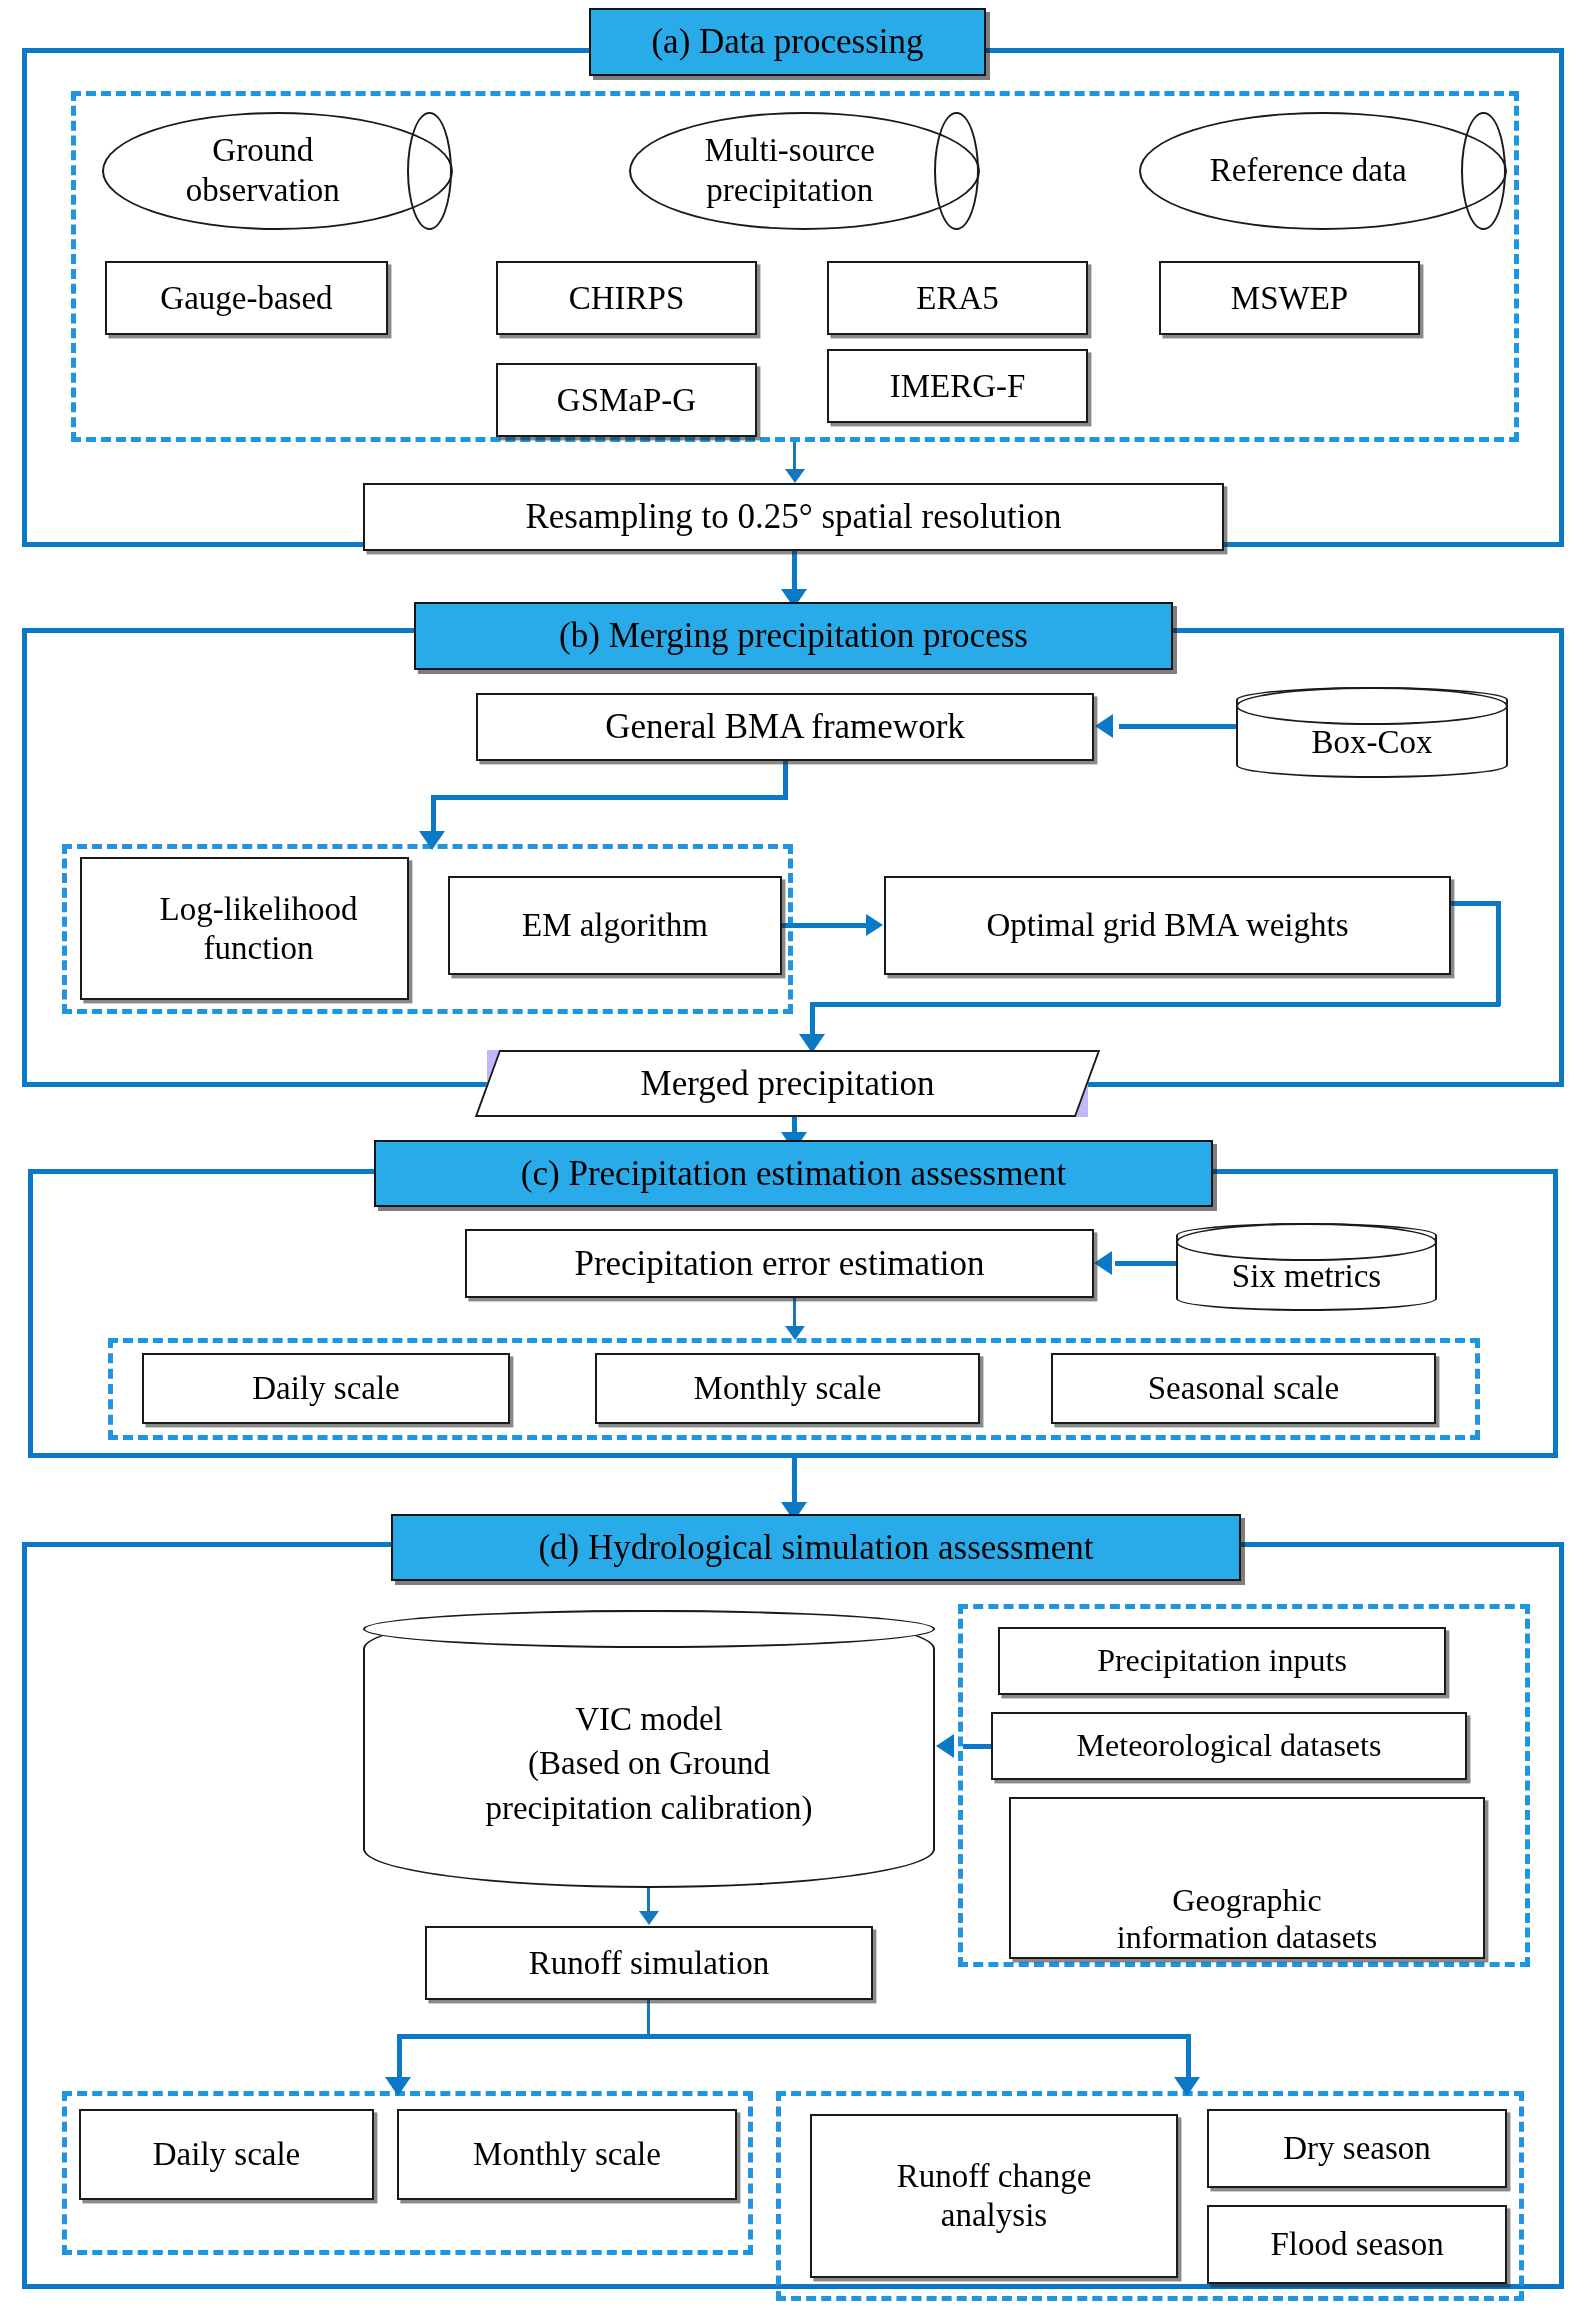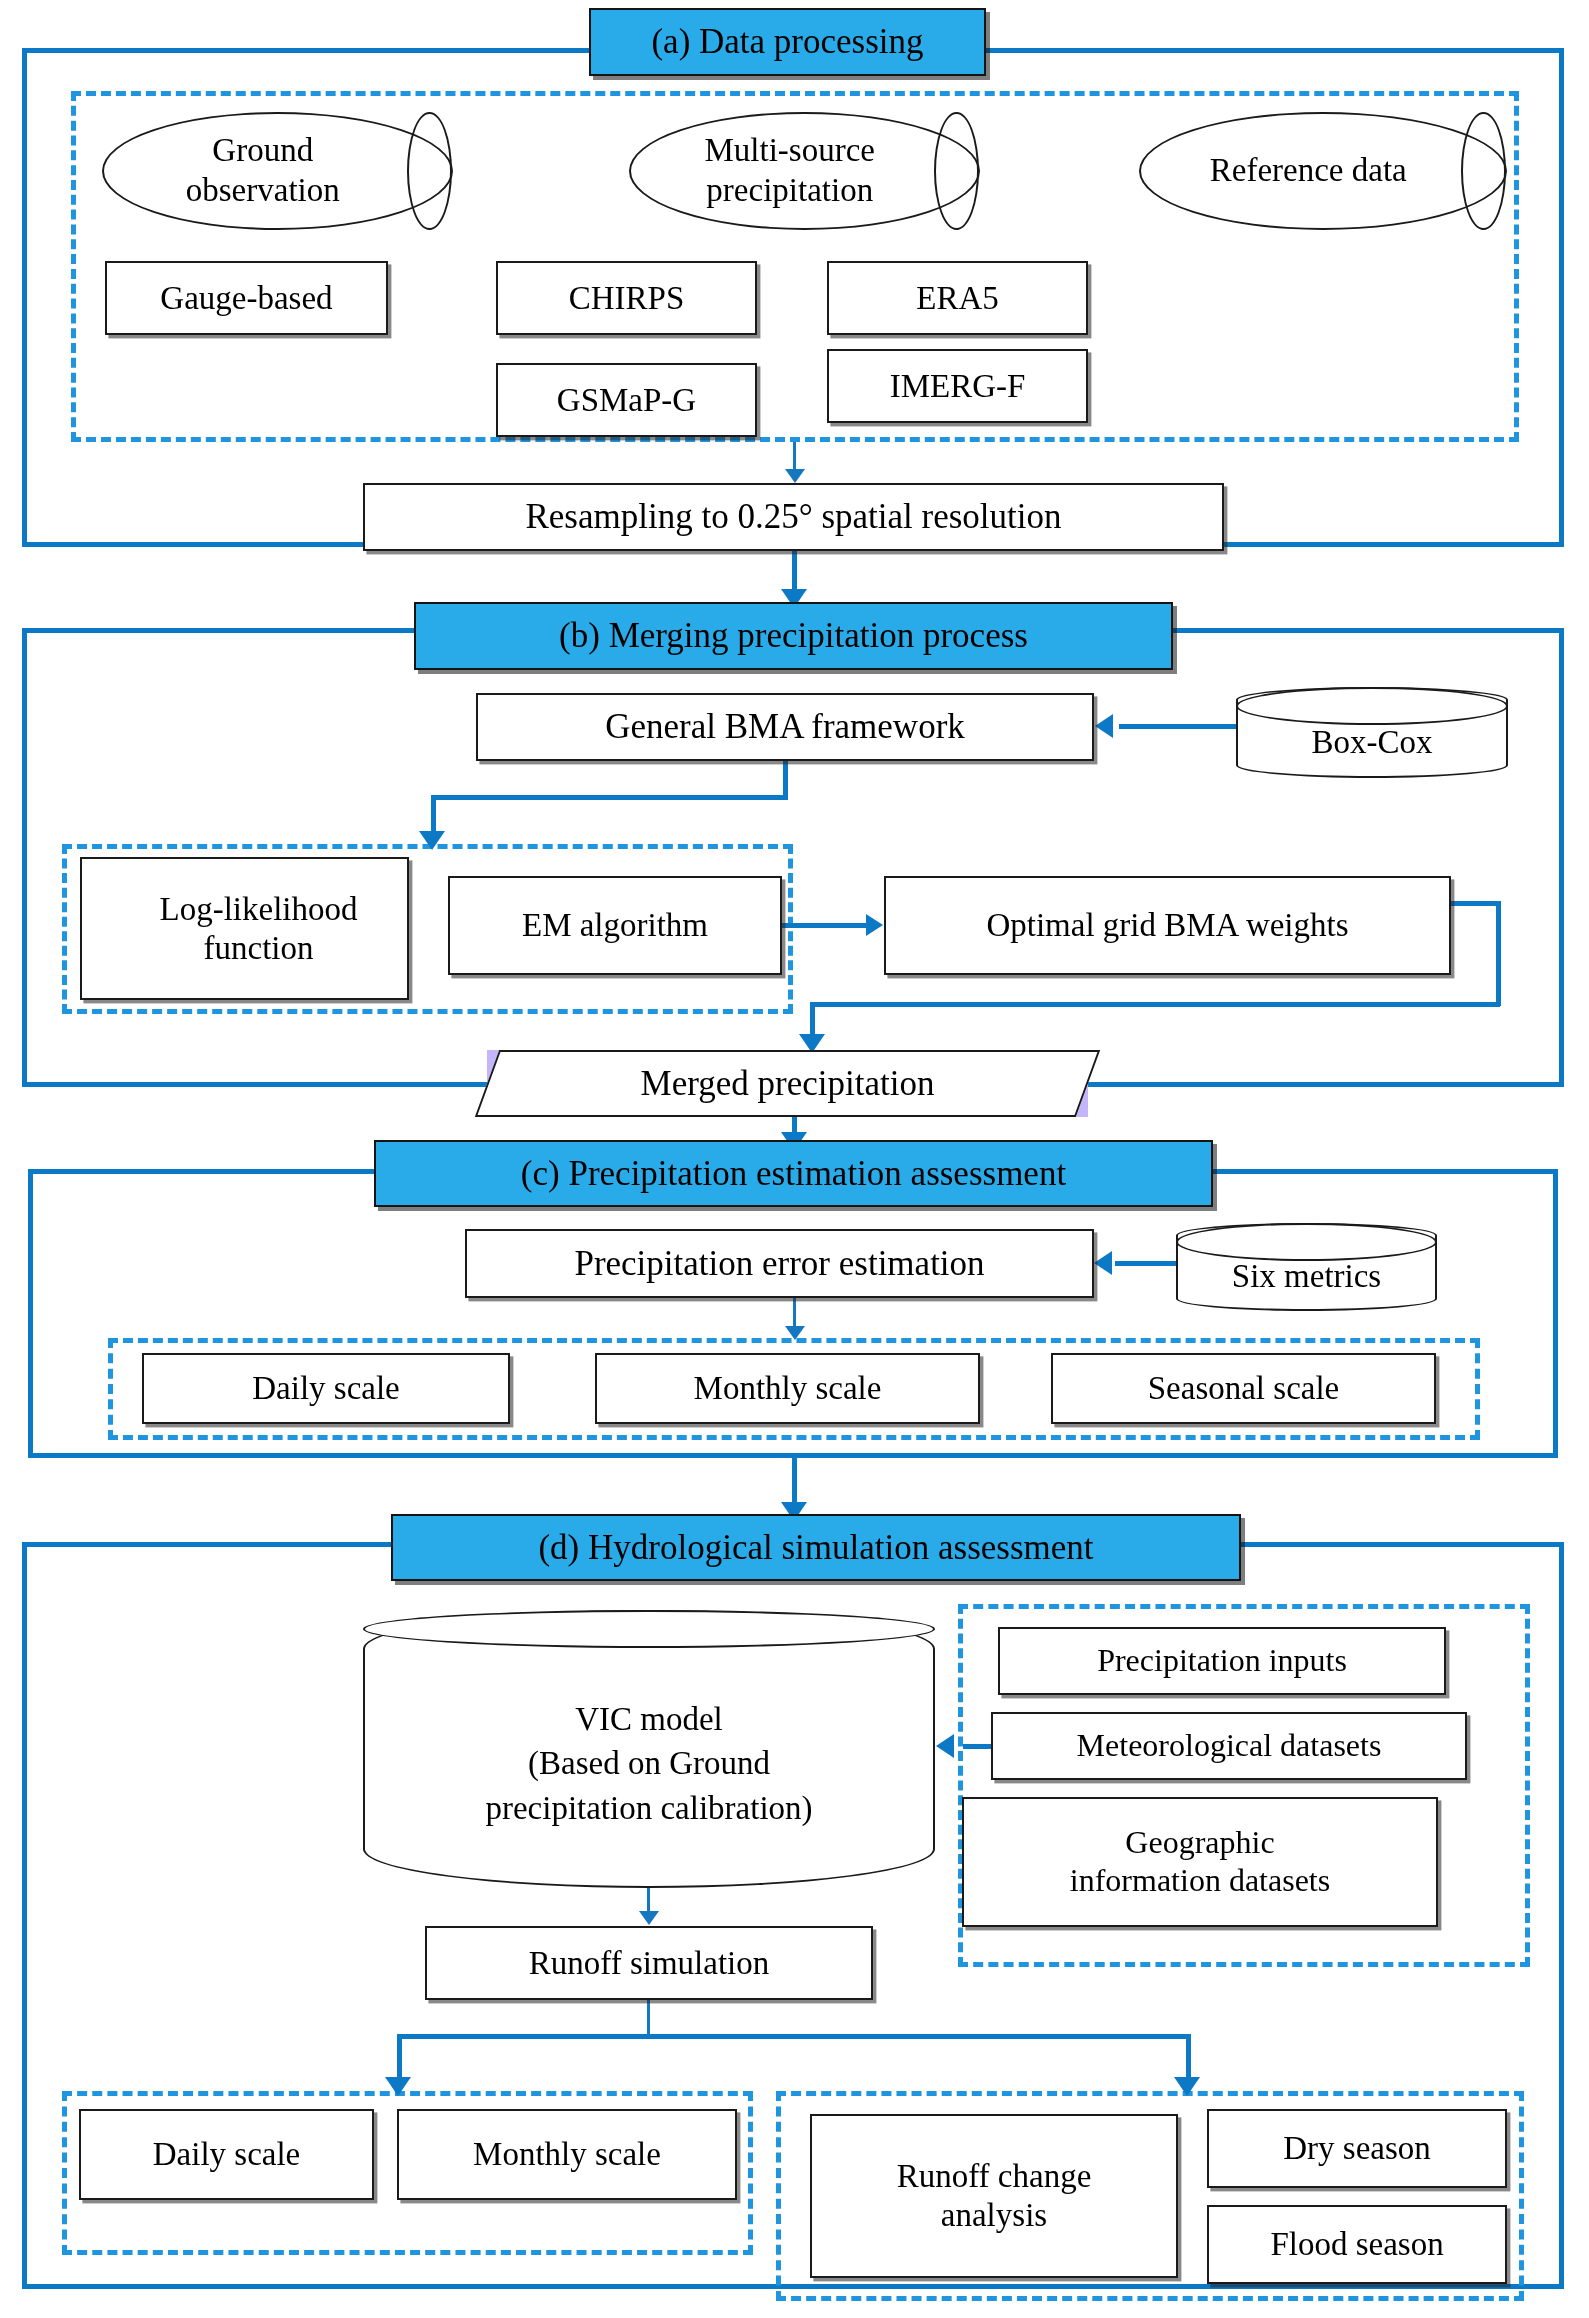--- a/index.html
+++ b/index.html
@@ -155,20 +155,21 @@
   <div class="abs hcyl t58" style="left:1139px;top:112px;width:368px;height:118px;">
     <span style="padding-right:29.5px;">Reference data</span>
   </div>
 
   <div class="abs pbox t58" style="left:105px;top:261px;width:283px;height:74px;">Gauge-based</div>
 
   <div class="abs pbox t58" style="left:496px;top:261px;width:261px;height:74px;">CHIRPS</div>
 
   <div class="abs pbox t58" style="left:827px;top:261px;width:261px;height:74px;">ERA5</div>
 
+  <div class="abs pbox t58" style="left:1159px;top:261px;width:261px;height:74px;">MSWEP</div>
 
   <div class="abs pbox t58" style="left:496px;top:363px;width:261px;height:74px;">GSMaP-G</div>
 
   <div class="abs pbox t58" style="left:827px;top:349px;width:261px;height:74px;">IMERG-F</div>
 
   <div class="ln lnv ln-t" style="left:793px;top:442px;width:3.4px;height:34px;"></div>
   <div class="arrow-d-s" style="left:785px;top:469px;"></div>
 
   <div class="abs pbox t62" style="left:363px;top:483px;width:861px;height:68px;">Resampling to 0.25° spatial resolution</div>
 
@@ -256,21 +257,21 @@
       VIC model<br>(Based on Ground<br>precipitation calibration)
     </span>
   </div>
 
   <div class="abs dashgrp" style="left:958px;top:1604px;width:572px;height:363px;"></div>
 
   <div class="abs pbox t56" style="left:998px;top:1627px;width:448px;height:68px;font-size:32px;">Precipitation inputs</div>
 
   <div class="abs pbox" style="left:991px;top:1712px;width:476px;height:68px;font-size:32px;">Meteorological datasets</div>
 
-  <div class="abs pbox" style="left:962px;top:1797px;width:476px;height:130px;font-size:32px;">
+  <div class="abs pbox" style="left:1009px;top:1797px;width:476px;height:162px;font-size:32px;align-items:flex-end;">
     <span>Geographic<br>information datasets</span>
   </div>
 
   <div class="ln lnh" style="left:963px;top:1744px;width:29.5px;height:4.5px;"></div>
   <div class="arrow-l" style="left:936px;top:1734px;"></div>
 
   <div class="ln lnv ln-t" style="left:647px;top:1879px;width:3.4px;height:39px;"></div>
   <div class="arrow-d-s" style="left:639px;top:1911px;"></div>
 
   <div class="abs pbox t58" style="left:425px;top:1926px;width:448px;height:74px;">Runoff simulation</div>

